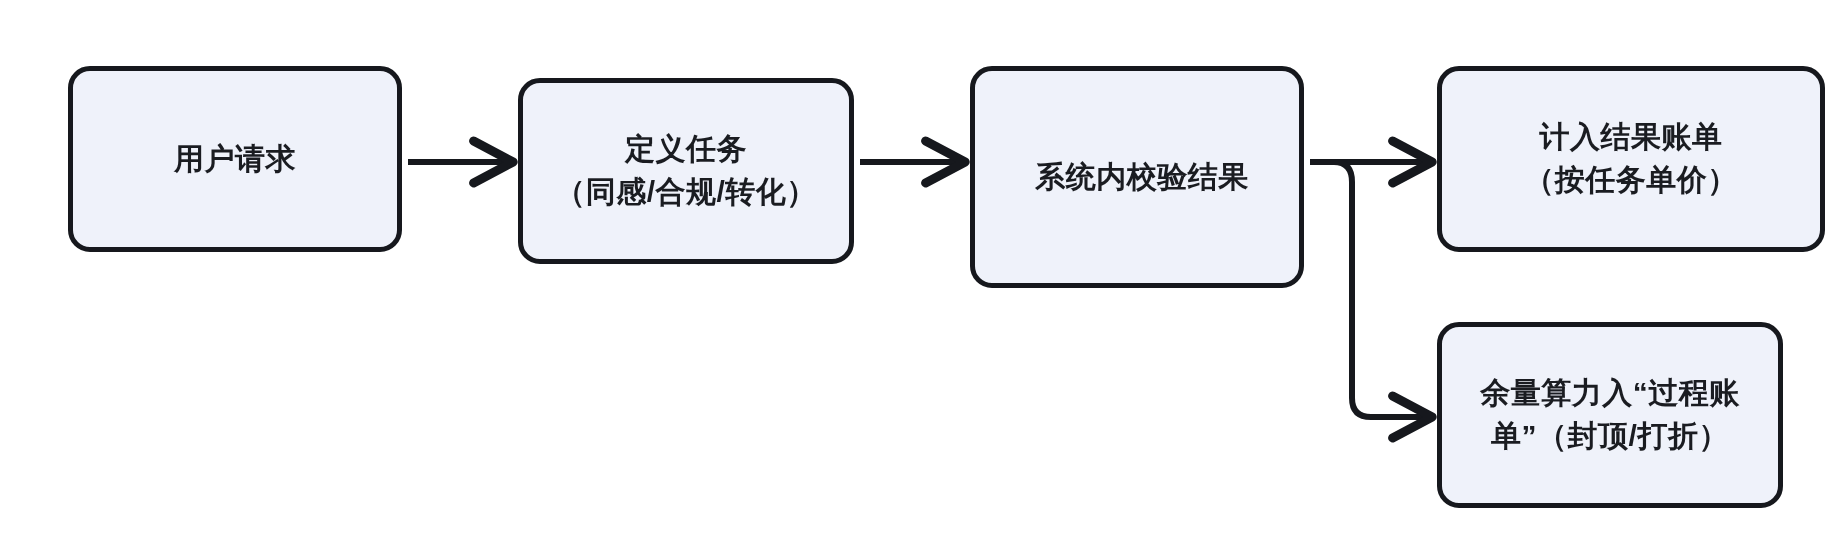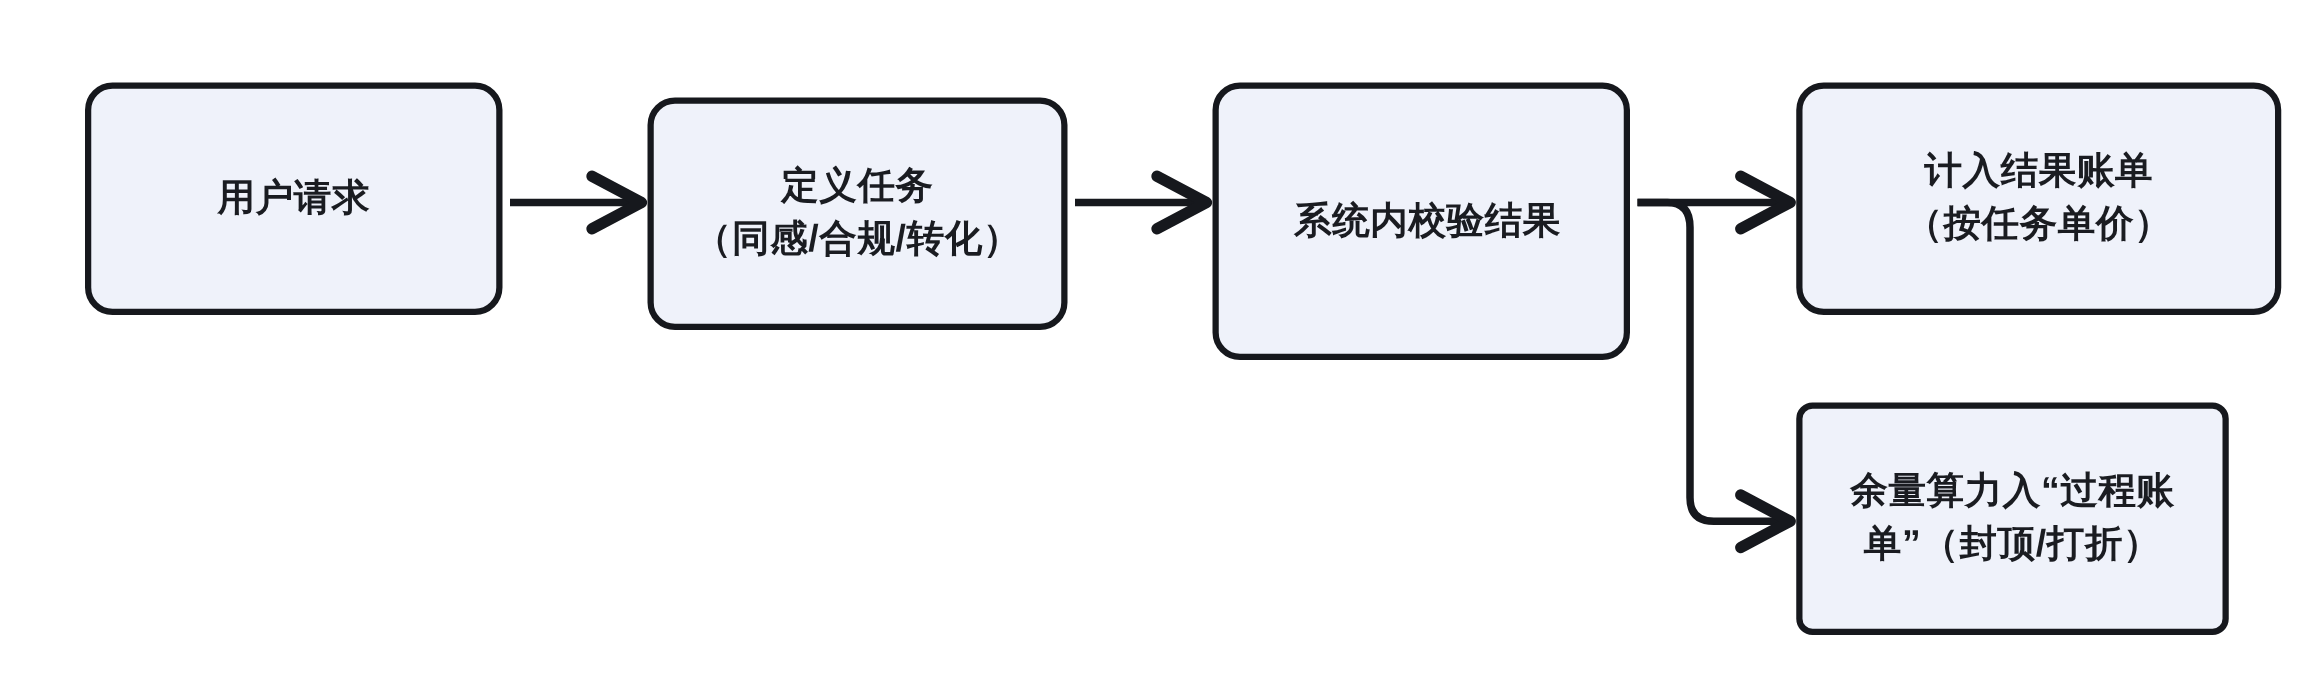--- a/index.html
+++ b/index.html
@@ -88,18 +88,18 @@
 
   <div class="node" style="left:970px; top:66px; width:334px; height:222px;padding-left:24px;">
     <span class="label">系统内校验结果</span>
   </div>
 
   <div class="node" style="left:1437px; top:66px; width:388px; height:186px;">
     <span class="label">计入结果账单
 （按任务单价）</span>
   </div>
 
-  <div class="node" style="left:1437px; top:322px; width:346px; height:186px;border-radius:13px;">
+  <div class="node" style="left:1437px; top:322px; width:346px; height:186px;">
     <span class="label">余量算力入“过程账
 单”（封顶/打折）</span>
   </div>
 
 </div>
 
 </body></html>

